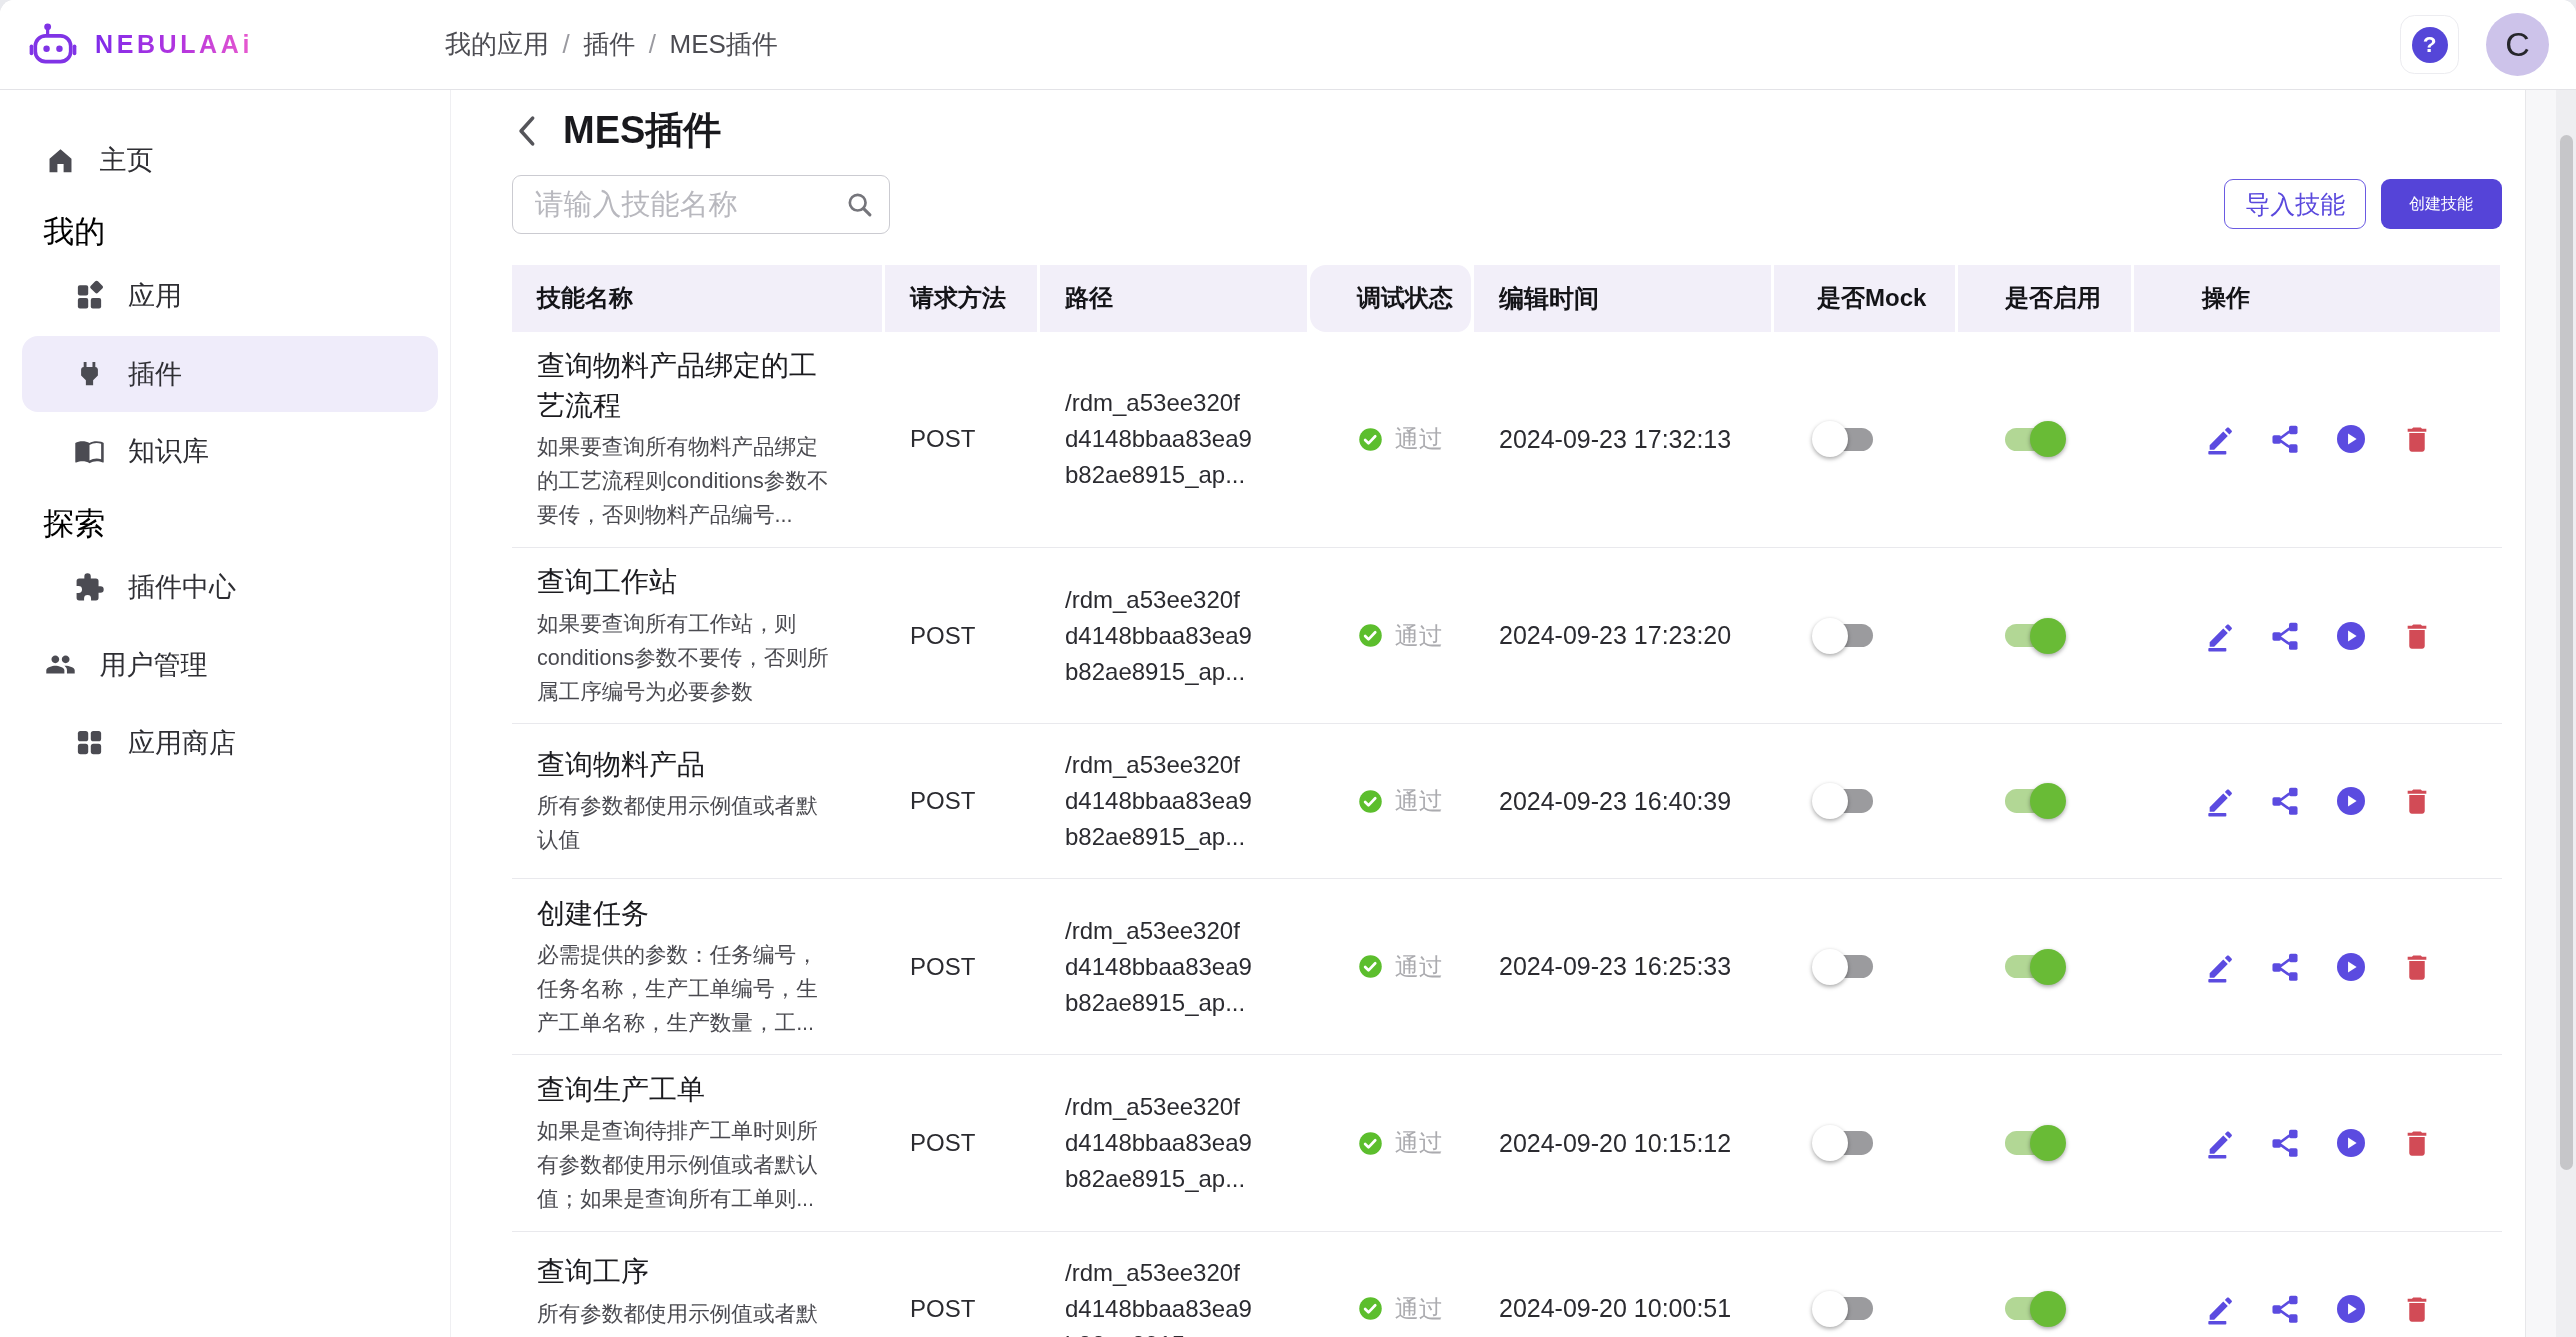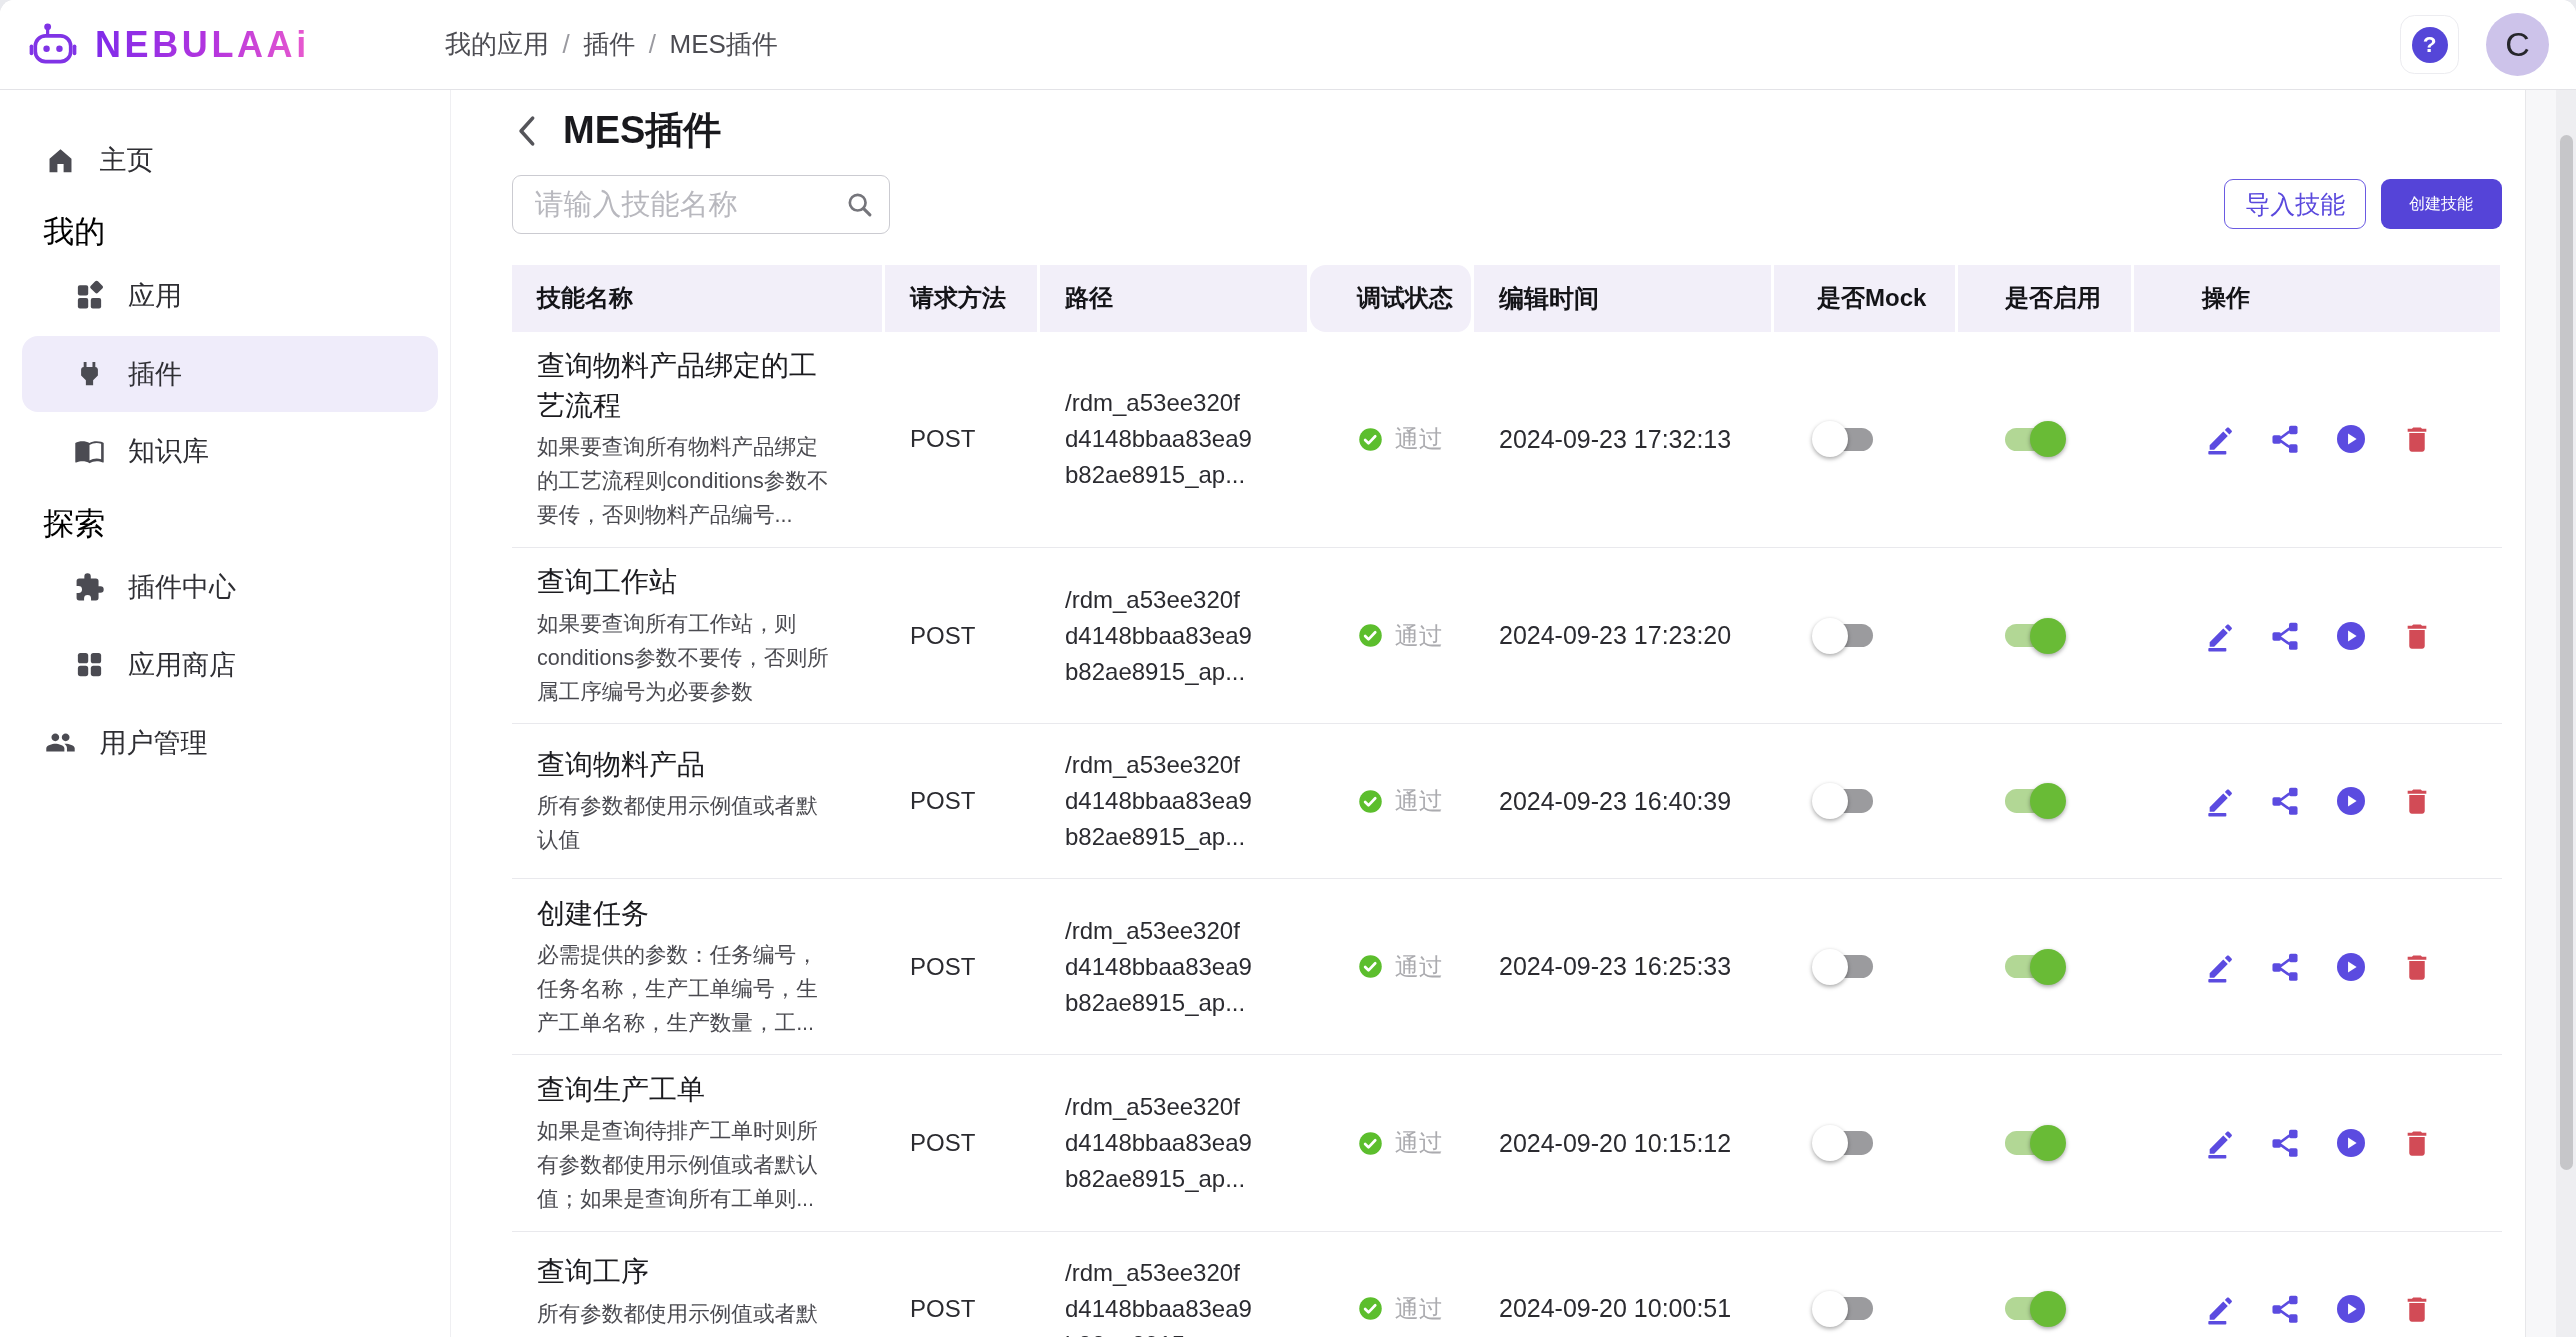--- a/index.html
+++ b/index.html
@@ -2,21 +2,21 @@
 <html style="font-size:14.4px"><head>
 <meta charset="utf-8">
 <style>
   * { margin:0; padding:0; box-sizing:border-box; }
   html,body { width:2576px; height:1338px; background:#e9eaee; font-family:"Liberation Sans","DejaVu Sans",sans-serif; }
   .window { width:2576px; height:1338px; background:#fff; border-radius:14.4px 14.4px 0 0; overflow:hidden; display:flex; flex-direction:column; }
 
   
   .topbar { height:90px; flex:0 0 90px; background:#fff; border-bottom:0.9px solid #e3e3e7; display:flex; align-items:center; padding:0 27px; }
   .logo { width:418px; display:flex; align-items:center; gap:16px; cursor:pointer; }
-  .logo-text { font-size:36px; font-weight:700; letter-spacing:3.6px; background:linear-gradient(90deg,#7f2bea 0%,#b535de 55%,#e95ace 100%); -webkit-background-clip:text; background-clip:text; color:transparent; }
+  .logo-text { font-size:25px; font-weight:700; letter-spacing:3.6px; background:linear-gradient(90deg,#7f2bea 0%,#b535de 55%,#e95ace 100%); -webkit-background-clip:text; background-clip:text; color:transparent; }
   .breadcrumb { display:flex; align-items:center; gap:13.5px; font-size:26px; color:#4c4c52; }
   .breadcrumb .sep { color:#9a9aa0; }
   .breadcrumb .crumb { cursor:pointer; }
   .topbar-right { margin-left:auto; display:flex; align-items:center; gap:27px; }
   .help-btn { width:59px; height:59px; border:1.8px solid #ececf0; border-radius:14.4px; background:#fff; display:flex; align-items:center; justify-content:center; cursor:pointer; }
   .help-circle { width:36px; height:36px; border-radius:50%; background:#5546d8; color:#fff; font-size:22.5px; font-weight:700; display:flex; align-items:center; justify-content:center; }
   .avatar { width:63px; height:63px; border-radius:50%; background:#cdc3ea; color:#26262b; font-size:34px; display:flex; align-items:center; justify-content:center; cursor:pointer; }
 
   
   .body-row { flex:1; display:flex; min-height:0; }
@@ -143,34 +143,34 @@
           </svg>
         <span>知识库</span>
       </div>
       <div class="side-section">探索</div>
       <div class="side-item sub">
         <svg viewBox="0 0 24 24">
             <path d="M20.5 11H19V7a2 2 0 0 0-2-2h-4V3.5a2.5 2.5 0 0 0-5 0V5H4a2 2 0 0 0-2 2v3.8h1.5a2.7 2.7 0 0 1 0 5.4H2V20a2 2 0 0 0 2 2h3.8v-1.5a2.7 2.7 0 0 1 5.4 0V22H17a2 2 0 0 0 2-2v-4h1.5a2.5 2.5 0 0 0 0-5z"></path>
           </svg>
         <span>插件中心</span>
       </div>
+      <div class="side-item">
+        <svg viewBox="0 0 24 24">
+            <path d="M16 11c1.66 0 3-1.34 3-3s-1.34-3-3-3-3 1.34-3 3 1.34 3 3 3zm-8 0c1.66 0 3-1.34 3-3S9.66 5 8 5 5 6.34 5 8s1.34 3 3 3zm0 2c-2.33 0-7 1.17-7 3.5V19h14v-2.5c0-2.33-4.67-3.5-7-3.5zm8 0c-.29 0-.62.02-.97.05 1.16.84 1.97 1.97 1.97 3.45V19h6v-2.5c0-2.33-4.67-3.5-7-3.5z"></path>
+          </svg>
+        <span>用户管理</span>
+      </div>
       <div class="side-item sub">
         <svg viewBox="0 0 24 24">
             <rect x="3" y="3" width="8" height="8" rx="2"></rect>
             <rect x="13" y="3" width="8" height="8" rx="2"></rect>
             <rect x="3" y="13" width="8" height="8" rx="2"></rect>
             <rect x="13" y="13" width="8" height="8" rx="2"></rect>
           </svg>
         <span>应用商店</span>
-      </div>
-      <div class="side-item">
-        <svg viewBox="0 0 24 24">
-            <path d="M16 11c1.66 0 3-1.34 3-3s-1.34-3-3-3-3 1.34-3 3 1.34 3 3 3zm-8 0c1.66 0 3-1.34 3-3S9.66 5 8 5 5 6.34 5 8s1.34 3 3 3zm0 2c-2.33 0-7 1.17-7 3.5V19h14v-2.5c0-2.33-4.67-3.5-7-3.5zm8 0c-.29 0-.62.02-.97.05 1.16.84 1.97 1.97 1.97 3.45V19h6v-2.5c0-2.33-4.67-3.5-7-3.5z"></path>
-          </svg>
-        <span>用户管理</span>
       </div>
     </aside>
 
     <main class="main">
       <div class="page-head">
         <button class="back-btn">
           <svg width="31" height="36" viewBox="0 0 24 28">
               <path d="M16 4 7 14l9 10" fill="none" stroke="#55555a" stroke-width="2.8" stroke-linecap="round" stroke-linejoin="round"></path>
             </svg>
         </button>

